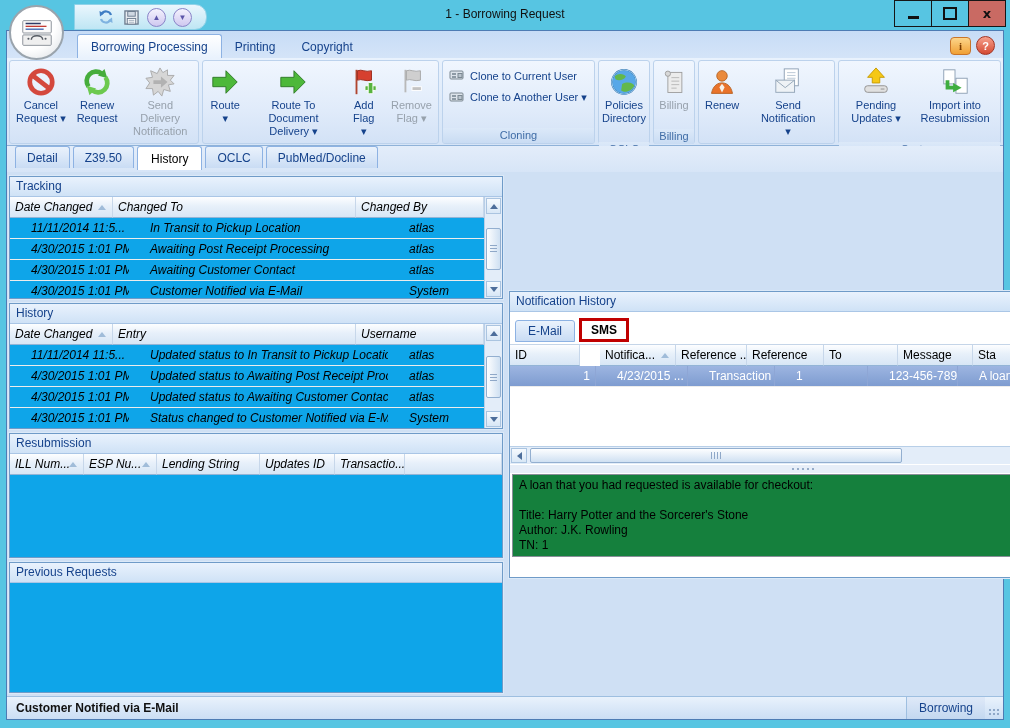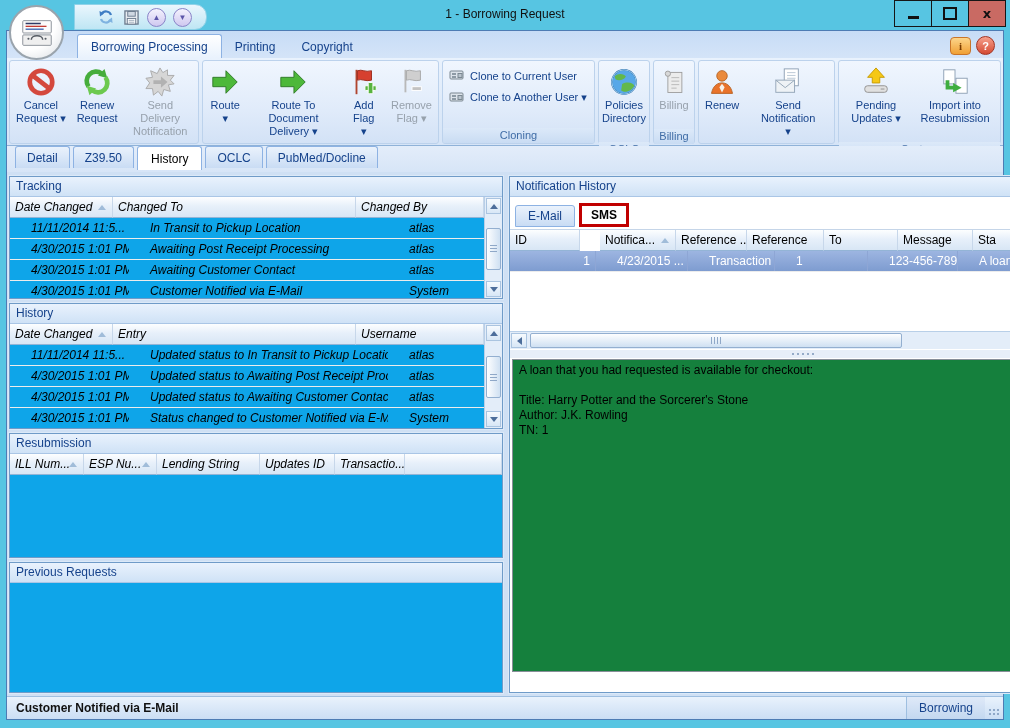--- a/index.html
+++ b/index.html
@@ -36,21 +36,21 @@
   .rbtn.disabled{color:#97a1ac;}
   .smallstack{display:flex;flex-direction:column;justify-content:center;gap:8px;padding:0 6px;}
   .sbtn{display:flex;align-items:center;gap:5px;font-size:11px;color:#15428b;}
   
   .doctabs{height:26px;display:flex;align-items:flex-start;padding-left:8px;flex:none;background:linear-gradient(#e3edfa,#d7e5f7);}
   .dtab{padding:4px 11px 3px;background:linear-gradient(#eaf2fc,#c9dcf4);border:1px solid #8db2e3;border-bottom:none;border-radius:3px 3px 0 0;color:#15428b;margin-right:3px;font-size:12px;}
   .dtab.active{background:#ffffff;color:#000;padding:5px 13px 4px;position:relative;z-index:2;}
   
   .main{flex:1;display:flex;gap:6px;padding:4px 6px 3px 2px;min-height:0;}
   .leftcol{width:494px;display:flex;flex-direction:column;gap:4px;flex:none;}
-  .rightcol{flex:1;display:flex;min-width:0;}
+  .rightcol{flex:1;display:flex;min-width:0;align-items:center;}
   .panel{border:1px solid #6f9bc8;box-shadow:0 0 0 1px #dbe9f8;background:#fff;display:flex;flex-direction:column;box-sizing:border-box;min-height:0;}
   .phead{height:19px;line-height:18px;flex:none;background:linear-gradient(#e9f2fd,#cfe2f6);color:#15428b;padding:0 6px;border-bottom:1px solid #aac6e6;font-size:12px;}
   .pbody{flex:1;display:flex;min-height:0;background:#0ea5e9;font-style:italic;}
   .pbodycol{flex:1;display:flex;flex-direction:column;min-height:0;background:#fff;}
   .grid{flex:1;min-width:0;overflow:hidden;}
   .grid-hdr{display:flex;height:21px;flex:none;}
   .ghc{box-sizing:border-box;background:linear-gradient(#fdfeff,#e7f0fa 45%,#d8e6f5);border-right:1px solid #c7d7ea;border-bottom:1px solid #93b4d6;padding:3px 5px 0;font-size:12px;white-space:nowrap;overflow:hidden;position:relative;flex:none;}
   .ghc.flex{flex:1;}
   .sortasc{position:absolute;right:6px;top:8px;width:0;height:0;border-left:4px solid transparent;border-right:4px solid transparent;border-bottom:5px solid #a0bcd9;}
   .grow{display:flex;height:20px;border-bottom:1px solid #ececec;flex:none;}

